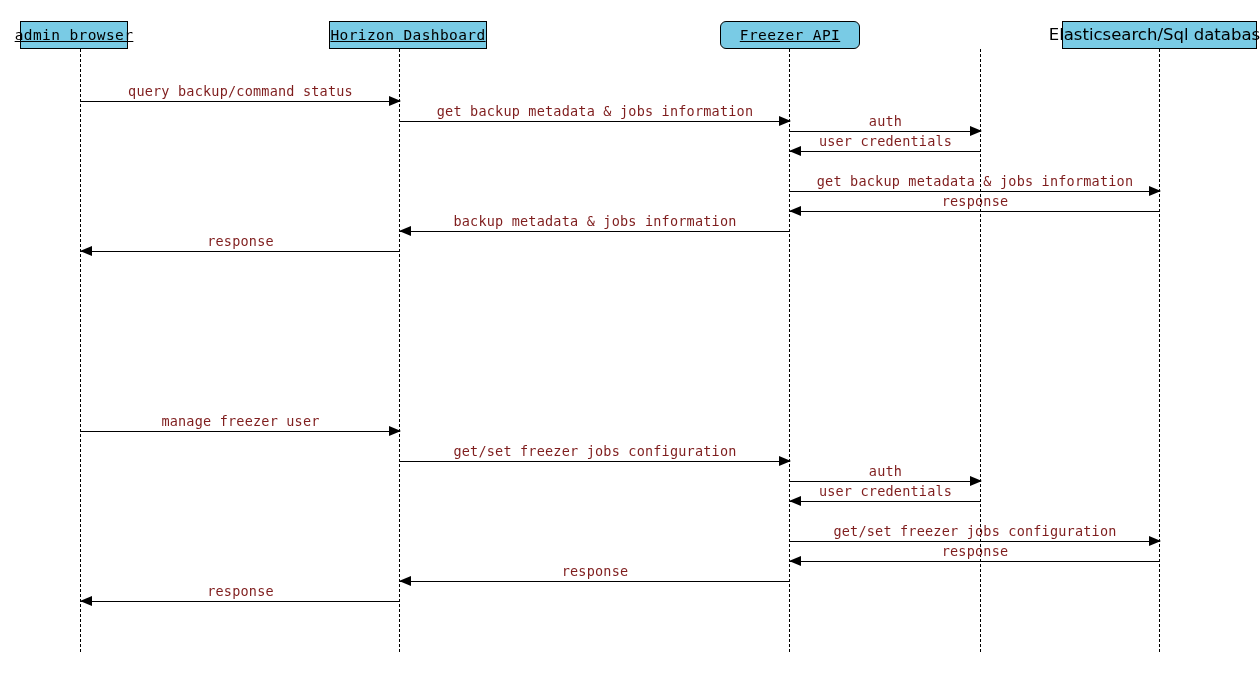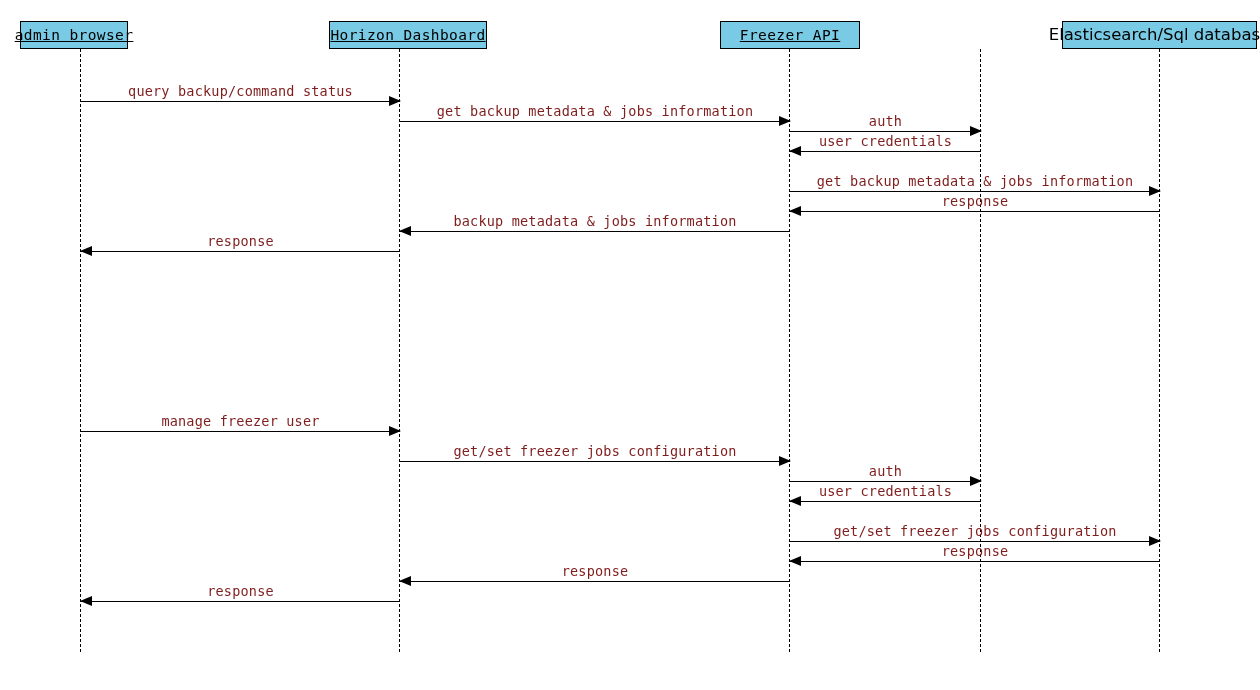--- a/index.html
+++ b/index.html
@@ -79,21 +79,21 @@
     <div class="lifeline" style="left: 399.3px; top: 49px; height: 603px;"></div>
     <div class="lifeline" style="left: 789.3px; top: 49px; height: 603px;"></div>
     <div class="lifeline" style="left: 980.3px; top: 49px; height: 603px;"></div>
     <div class="lifeline" style="left: 1159.3px; top: 49px; height: 603px;"></div>
     <div class="participant" style="left: 20px; top: 21px; width: 108px; height: 28px;">
       <span class="plabel">admin browser</span>
     </div>
     <div class="participant" style="left: 321px; top: 21px; width: 158px; height: 28px; margin-left: 8px;">
       <span class="plabel">Horizon Dashboard</span>
     </div>
-    <div class="participant" style="left: 720px; top: 21px; width: 140px; height: 28px;">
+    <div class="participant" style="left: 720px; top: 21px; width: 140px; height: 28px; border-radius: 6px;">
       <span class="plabel">Freezer API</span>
     </div>
     <div class="participant sans" style="left: 1062px; top: 21px; width: 195px; height: 28px;">
       <span class="plabel">Elasticsearch/Sql database</span>
     </div>
     <div class="msg right" style="left: 81px; top: 101px; width: 319px;">
       <div class="line"></div>
       <div class="head"></div>
       <div class="caption">query backup/command status</div>
     </div>

